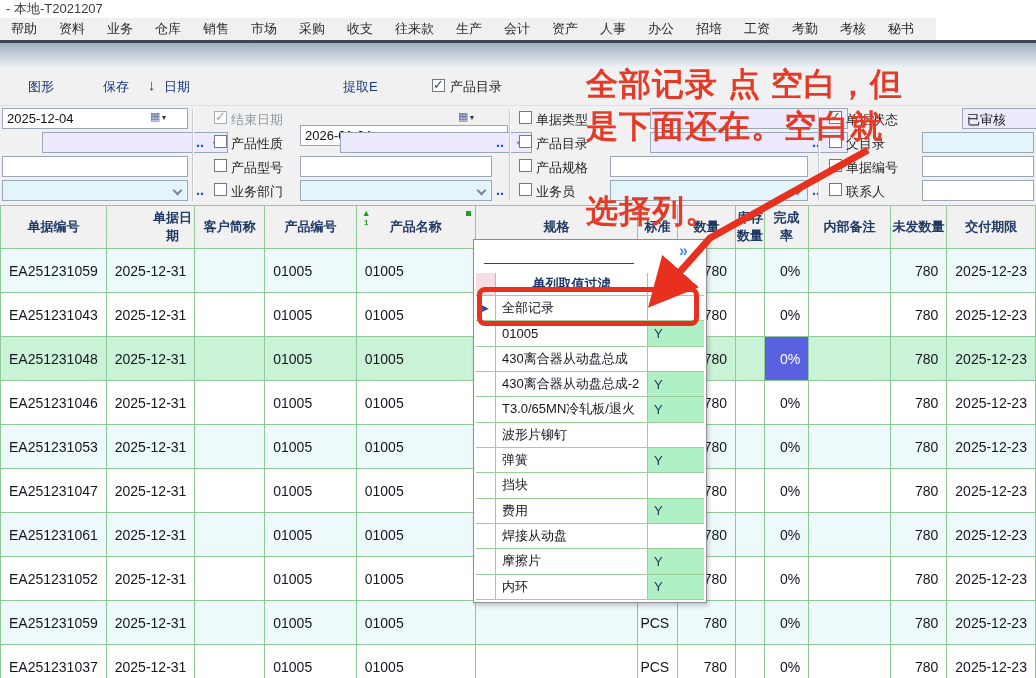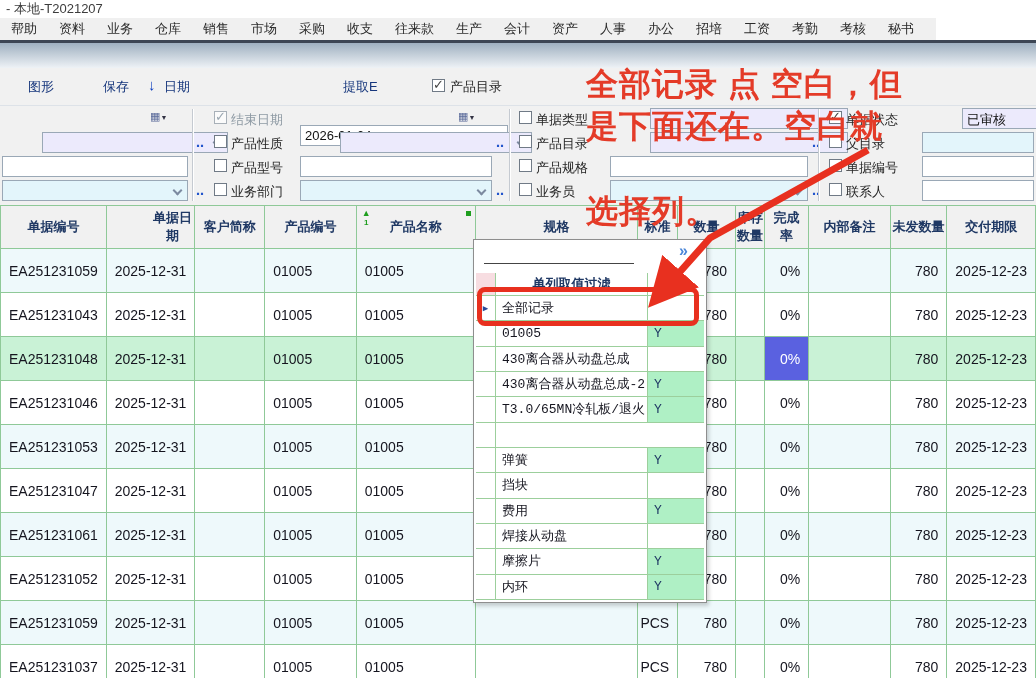--- a/index.html
+++ b/index.html
@@ -57,21 +57,21 @@
 
   
   .popup { position:absolute; left:473px; top:239px; width:234px; height:364px; background:#fff;
     border:1px solid #8e8e8e; box-shadow:2px 3px 4px rgba(0,0,0,.18); z-index:40; }
   .popup-search { position:absolute; left:10px; top:6px; width:150px; height:18px; border-bottom:1px solid #444; }
   .popup-exp { position:absolute; right:18px; top:2px; font-size:16px; font-weight:bold; color:#4a86d8; cursor:pointer; }
   .pgrid { position:absolute; left:2px; top:33px; right:2px; bottom:2px; display:flex; flex-direction:column; }
   .prow { display:flex; flex:1; border-bottom:1px solid #9ccf9c; }
   .prow.head { flex:0 0 23px; font-weight:bold; }
   .pcell { border-right:1px solid #9ccf9c; font-size:13px; color:#15151f; display:flex; align-items:center;
-    padding:0 6px; overflow:hidden; white-space:nowrap;font-family:Liberation Mono, monospace; }
+    padding:0 6px; overflow:hidden; white-space:nowrap; }
   .pc-mark { flex:0 0 20px; padding:0 2px; justify-content:center; color:#2a4a9a; font-size:9px; }
   .pc-label { flex:1 1 auto; }
   .pc-multi { flex:0 0 56px; border-right:none; color:#1f3864; }
   .pc-multi.y { background:#aff0c5; }
   .prow.head .pcell { color:#1f3864; justify-content:center; }
   .prow.head .pc-mark { background:#f7dde1; }
 
   
   .anno { position:absolute; left:586px; color:#e43b28; font-size:32px; font-weight:600;
     line-height:36px; white-space:nowrap; z-index:60; letter-spacing:1px; }
@@ -94,20 +94,21 @@
     <span class="tb-label" style="left:103px">保存</span>
     <span class="dn-arrow" style="left:148px">↓</span>
     <span class="tb-label" style="left:164px">日期</span>
     <span class="tb-label" style="left:343px">提取E</span>
     <span class="chk checked" style="left:432px; top:11px"></span>
     <span class="tb-label" style="left:450px; color:#1f1f1f">产品目录</span>
   </div>
 
   <div class="filterpanel">
 
+    <div class="field" style="left:2px; top:2px; width:186px">2025-12-04</div>
     <span class="cal-btn" style="left:150px; top:4px">▦<b>▼</b></span>
     <span class="chk checked disabled" style="left:214px; top:5px"></span>
     <span class="chk-label disabled" style="left:231px; top:5px">结束日期</span>
     <div class="field" style="left:300px; top:19px; width:208px">2026-01-04</div>
     <span class="cal-btn" style="left:458px; top:4px">▦<b>▼</b></span>
     <span class="chk" style="left:519px; top:5px"></span>
     <span class="chk-label" style="left:536px; top:5px">单据类型</span>
     <div class="field lav" style="left:610px; top:2px; width:198px"></div>
     <span class="chk checked" style="left:829px; top:5px"></span>
     <span class="chk-label" style="left:846px; top:5px">单据状态</span>
@@ -372,20 +373,21 @@
           <div class="pcell pc-label">430离合器从动盘总成-2</div>
           <div class="pcell pc-multi y">Y</div>
         </div>
         <div class="prow">
           <div class="pcell pc-mark"></div>
           <div class="pcell pc-label">T3.0/65MN冷轧板/退火</div>
           <div class="pcell pc-multi y">Y</div>
         </div>
         <div class="prow">
           <div class="pcell pc-mark"></div>
+          <div class="pcell pc-label">波形片铆钉</div>
           <div class="pcell pc-multi"></div>
         </div>
         <div class="prow">
           <div class="pcell pc-mark"></div>
           <div class="pcell pc-label">弹簧</div>
           <div class="pcell pc-multi y">Y</div>
         </div>
         <div class="prow">
           <div class="pcell pc-mark"></div>
           <div class="pcell pc-label">挡块</div>

